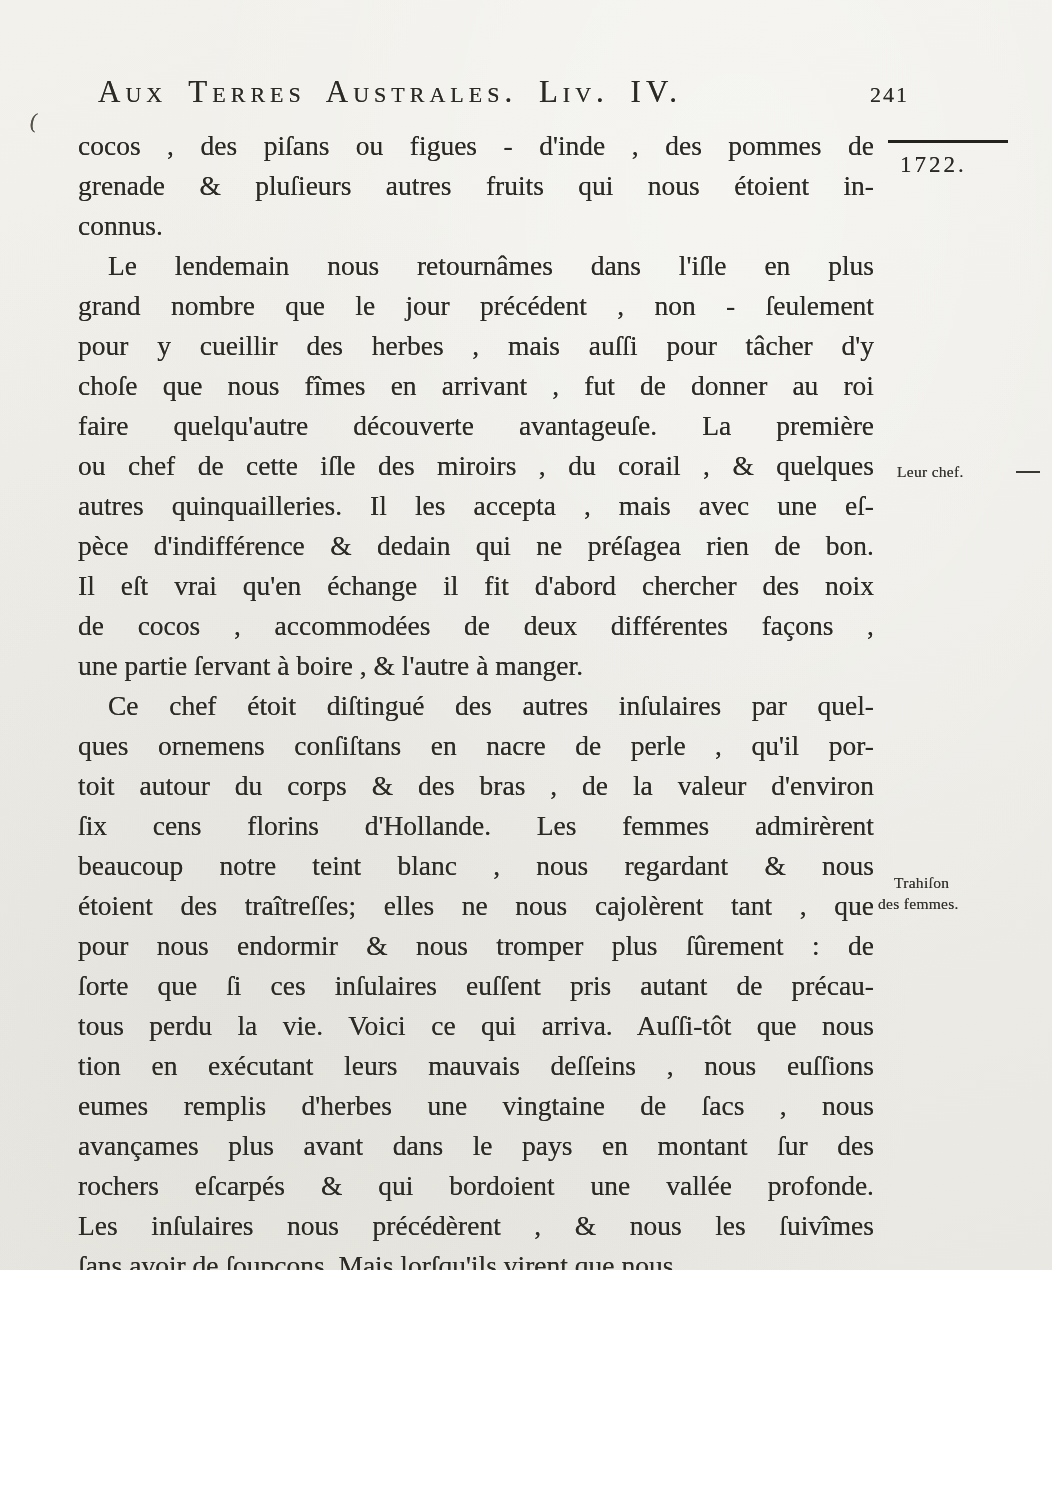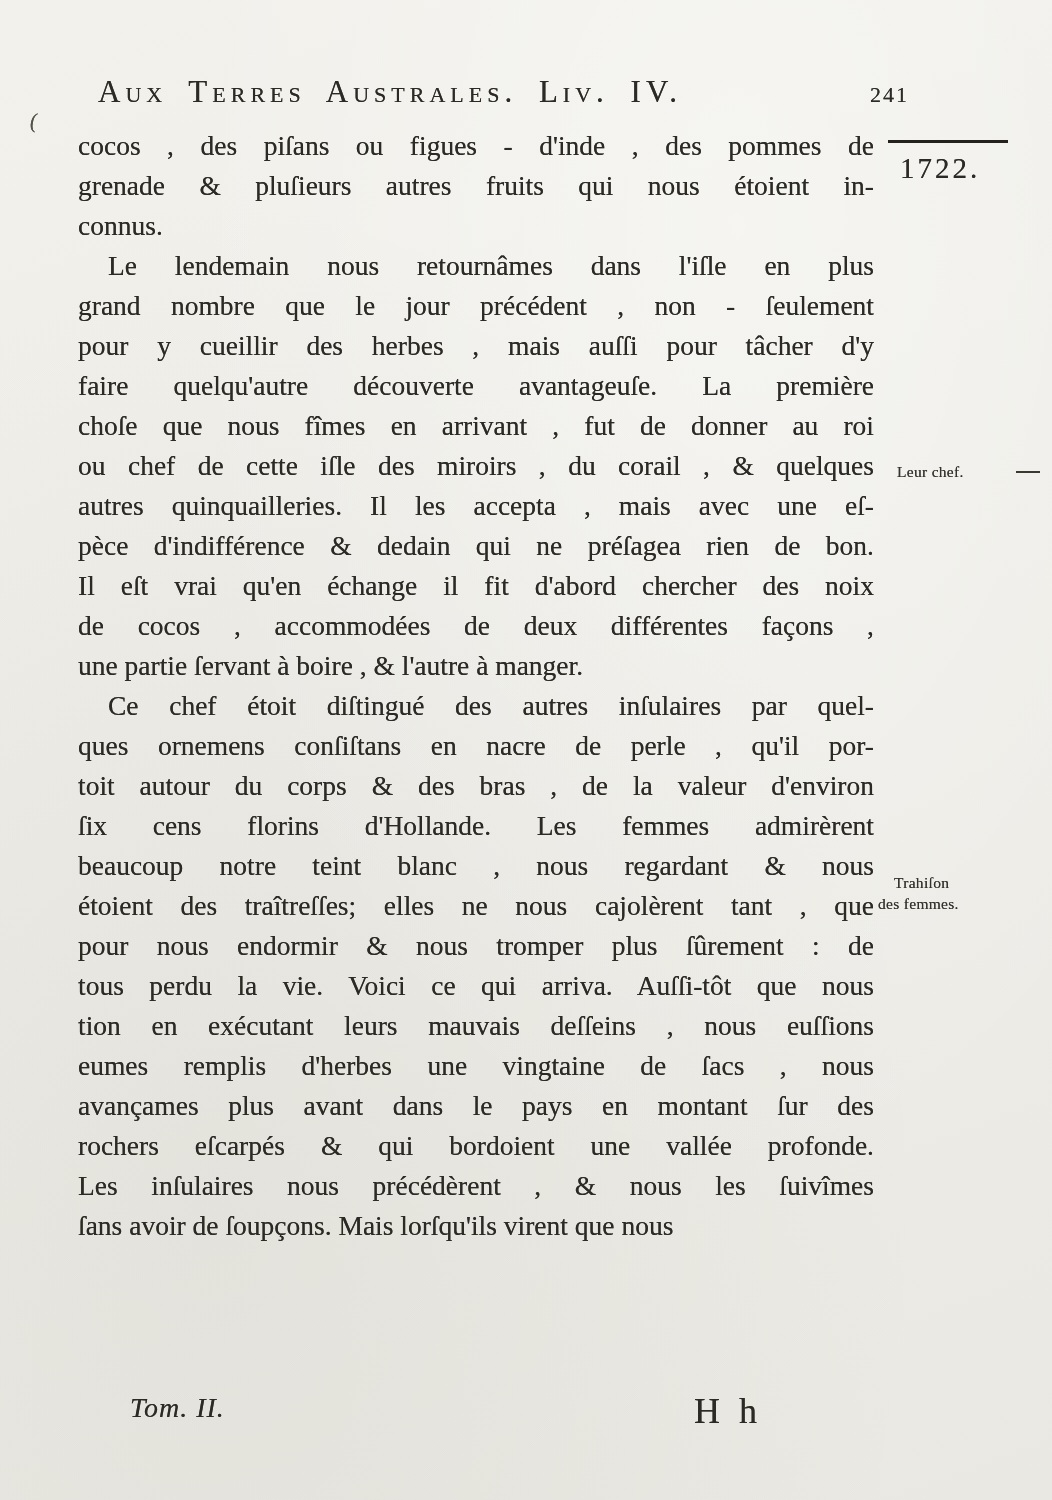--- a/index.html
+++ b/index.html
@@ -2,21 +2,21 @@
 <html><head>
 <meta charset="utf-8">
 <style>
   * { margin: 0; padding: 0; box-sizing: border-box; }
   html, body { width: 1052px; }
   body { font-family: "Liberation Serif", serif; }
 
   .page {
     position: relative;
     width: 1052px;
-    height: 1500px;
+    height: 1270px;
     overflow: hidden;
     color: #2b2a24;
     background:
       radial-gradient(ellipse at 70% 15%, rgba(255,255,255,0.35) 0%, rgba(255,255,255,0) 55%),
       radial-gradient(ellipse at 20% 80%, rgba(120,115,100,0.08) 0%, rgba(120,115,100,0) 60%),
       linear-gradient(160deg, #f2f1ec 0%, #eeede8 55%, #e9e8e2 100%);
     text-shadow: 0 0 0.6px rgba(40, 38, 30, 0.75);
     font-family: Liberation Serif, serif;
   }
 
@@ -69,21 +69,21 @@
     top: 140px;
     left: 888px;
     width: 120px;
     height: 3px;
     background: #23221c;
   }
   .margin-year {
     position: absolute;
     top: 152px;
     left: 900px;
-    font-size: 29px;
+    font-size: 23px;
     letter-spacing: 3px;
   }
   .margin-note {
     position: absolute;
     font-size: 15.5px;
     letter-spacing: 0.3px;
     color: #34332c;
   }
   .note-chief { top: 463px; left: 897px; text-align: center; }
   .note-dash {
@@ -134,35 +134,36 @@
     <div class="l2">des femmes.</div>
   </div>
 
   <div class="body-text">
     <div class="line">cocos , des piſans ou figues - d'inde , des pommes de</div>
     <div class="line">grenade &amp; pluſieurs autres fruits qui nous étoient in-</div>
     <div class="line para-end">connus.</div>
     <div class="line indent">Le lendemain nous retournâmes dans l'iſle en plus</div>
     <div class="line">grand nombre que le jour précédent , non - ſeulement</div>
     <div class="line">pour y cueillir des herbes , mais auſſi pour tâcher d'y</div>
+    <div class="line">choſe que nous fîmes en arrivant , fut de donner au roi</div>
     <div class="line">faire quelqu'autre découverte avantageuſe. La première</div>
-    <div class="line">choſe que nous fîmes en arrivant , fut de donner au roi</div>
     <div class="line">ou chef de cette iſle des miroirs , du corail , &amp; quelques</div>
     <div class="line">autres quinquailleries. Il les accepta , mais avec une eſ-</div>
     <div class="line">pèce d'indifférence &amp; dedain qui ne préſagea rien de bon.</div>
     <div class="line">Il eſt vrai qu'en échange il fit d'abord chercher des noix</div>
     <div class="line">de cocos , accommodées de deux différentes façons ,</div>
     <div class="line para-end">une partie ſervant à boire , &amp; l'autre à manger.</div>
     <div class="line indent">Ce chef étoit diſtingué des autres inſulaires par quel-</div>
     <div class="line">ques ornemens conſiſtans en nacre de perle , qu'il por-</div>
     <div class="line">toit autour du corps &amp; des bras , de la valeur d'environ</div>
     <div class="line">ſix cens florins d'Hollande. Les femmes admirèrent</div>
     <div class="line">beaucoup notre teint blanc , nous regardant &amp; nous</div>
     <div class="line">étoient des traîtreſſes; elles ne nous cajolèrent tant , que</div>
     <div class="line">pour nous endormir &amp; nous tromper plus ſûrement : de</div>
+    <div class="line">ſorte que ſi ces inſulaires euſſent pris autant de précau-</div>
     <div class="line">tous perdu la vie. Voici ce qui arriva. Auſſi-tôt que nous</div>
     <div class="line">tion en exécutant leurs mauvais deſſeins , nous euſſions</div>
     <div class="line">eumes remplis d'herbes une vingtaine de ſacs , nous</div>
     <div class="line">avançames plus avant dans le pays en montant ſur des</div>
     <div class="line">rochers eſcarpés &amp; qui bordoient une vallée profonde.</div>
     <div class="line">Les inſulaires nous précédèrent , &amp; nous les ſuivîmes</div>
     <div class="line para-end">ſans avoir de ſoupçons. Mais lorſqu'ils virent que nous</div>
   </div>
 
   <div class="footer-volume">Tom. II.</div>

